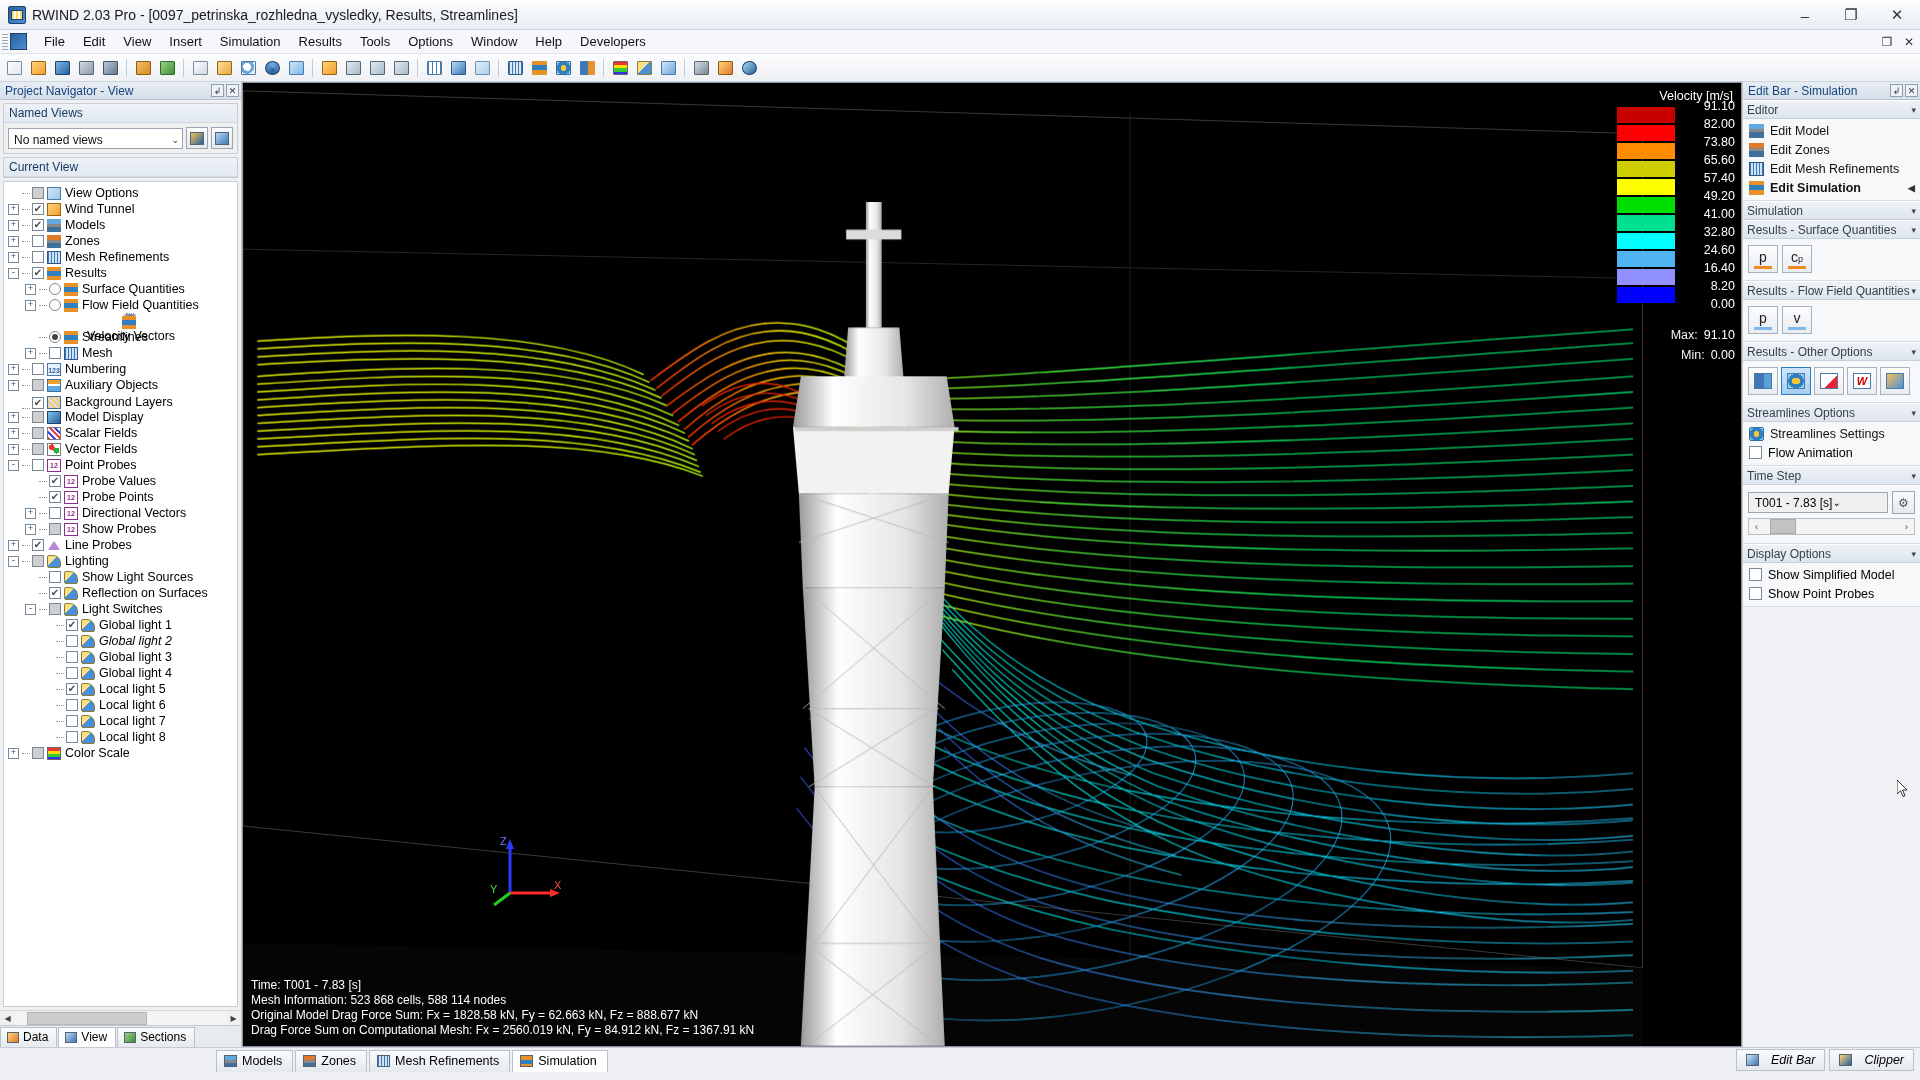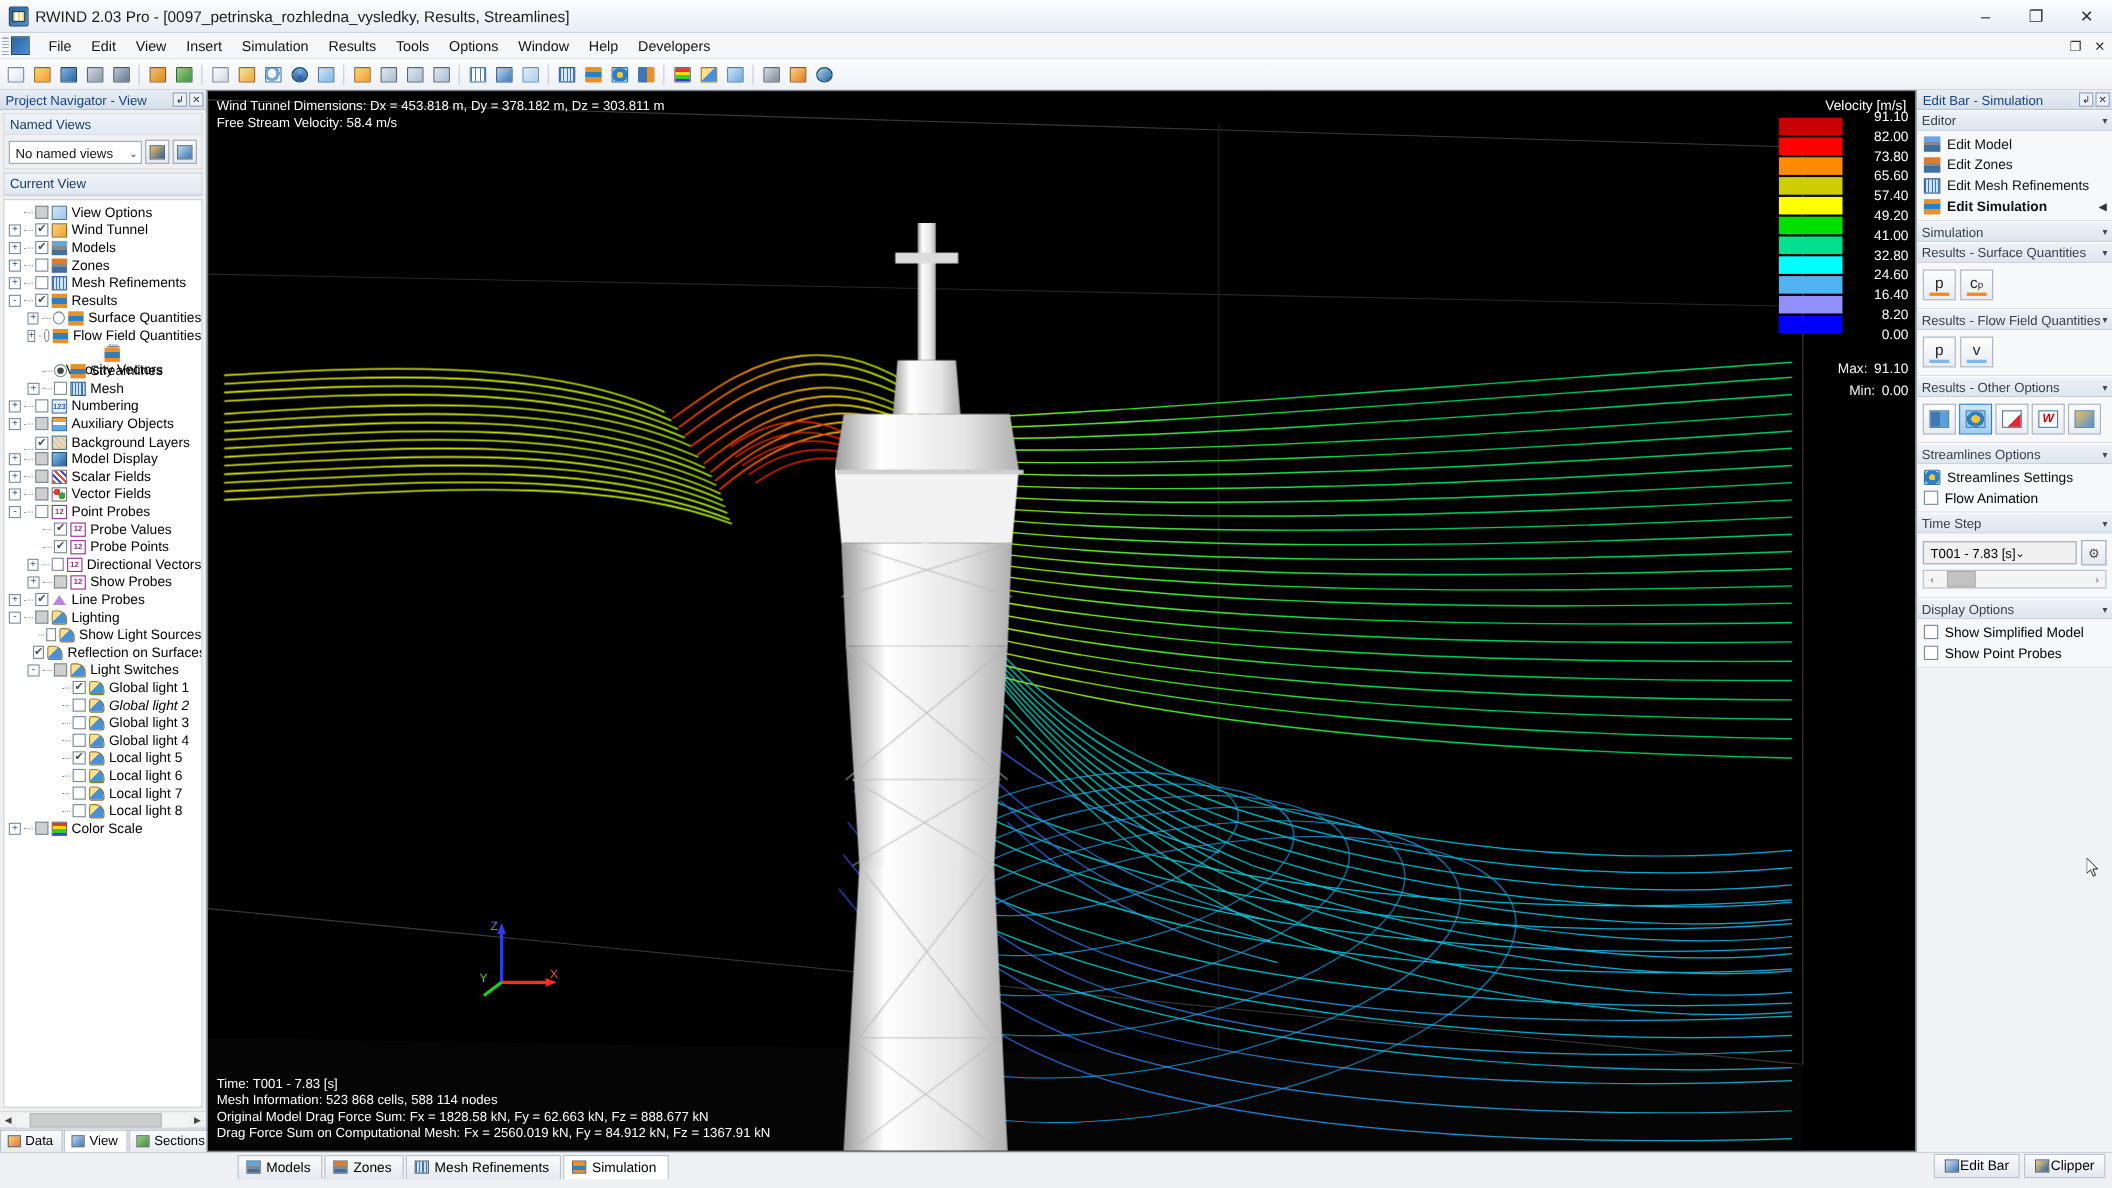--- a/index.html
+++ b/index.html
@@ -57,21 +57,21 @@
     border-bottom:1px solid #ccd3db; display:flex; align-items:center;
     padding-left: 2px; gap:0px;
   }
   .tb { width:22px; height:22px; margin:0 1px; border-radius:2px;
         display:flex;align-items:center;justify-content:center; }
   .tb i { display:block; width:15px; height:14px; border-radius:1px; }
   .tbsep { width:1px;height:18px;background:#c3cbd4;margin:0 4px; }
   
   #main { display:flex; height: calc(1080px - 30px - 24px - 28px - 33px); }
   
-  #leftpanel { width: 188px; background:#f0f0f0; border-right:1px solid #c5cbd3;
+  #leftpanel { width: 242px; background:#f0f0f0; border-right:1px solid #c5cbd3;
                display:flex; flex-direction:column; }
   .panel-cap {
     height:18px; background:linear-gradient(to bottom,#e8edf4,#d6dfea);
     border-bottom:1px solid #b9c3cf; display:flex;align-items:center;
     font-size:12px; color:#16457e; padding-left:5px; position:relative;
   }
   .panel-cap .caps { position:absolute; right:2px; display:flex;gap:2px; }
   .capbtn { width:13px;height:13px;border:1px solid #8fa0b4;background:#eef2f7;
             font-size:9px;display:flex;align-items:center;justify-content:center;color:#334; }
   .grpbox { margin:3px 3px 0 3px; border:1px solid #c8ced6; background:#fff; }
@@ -198,22 +198,22 @@
   .ts-slider .trk{flex:1;height:15px;position:relative;}
   .ts-slider .thmb{position:absolute;left:6px;top:0;width:26px;height:15px;background:#c2c2c2;border:1px solid #aaa;}
   
   #bottombar{height:33px;background:#eef0f3;border-top:1px solid #c5cbd3;display:flex;align-items:flex-start;}
   .btabs{display:flex;align-items:flex-end;height:24px;padding-left:216px;gap:2px;}
   .btab{display:flex;align-items:center;gap:5px;padding:3px 10px 4px 7px;font-size:12.5px;
         border:1px solid #b9c1ca;border-bottom:none;background:linear-gradient(to bottom,#fafbfc,#e4e9ef);}
   .btab.active{background:#fff;font-weight:normal;}
   .btab i{width:13px;height:12px;display:block;}
   .bright{margin-left:auto;display:flex;gap:4px;padding-right:6px;align-items:center;height:24px;}
-  .brbtn{display:flex;align-items:center;gap:1px;padding:3px 9px;font-size:12.5px;
-         border:1px solid #b9c1ca;background:linear-gradient(to bottom,#fafbfc,#e4e9ef);}
+  .brbtn{display:flex;align-items:center;gap:12px;padding:3px 9px;font-size:12.5px;
+         border:1px solid #b9c1ca;background:linear-gradient(to bottom,#fafbfc,#e4e9ef);font-style:italic;}
   .brbtn i{width:13px;height:12px;display:block;}
   
   #cursor{position:absolute;left:1897px;top:780px;width:12px;height:18px;z-index:50;}
 </style>
 </head>
 <body>
 
 <div id="titlebar">
   <div class="app-icon">
       <span></span>
@@ -825,24 +825,20 @@
           <path d="M580 720 L700 880 M700 720 L580 880 M572 880 L708 880"></path>
           <path d="M572 880 L706 985 M706 880 L572 985"></path>
           <path d="M568 516 L712 640 M712 516 L568 640 M574 640 L706 640"></path>
           <path d="M574 640 L702 720 M702 640 L574 720"></path>
           <path d="M564 420 L716 470 M716 420 L564 470"></path>
         </g>
         <rect x="560" y="352" width="166" height="4" fill="#cfcfcf"></rect>
       </g>
     </svg>
 
-    <div id="vpinfo-top">
-      <div>Wind Tunnel Dimensions: Dx = 453.818 m, Dy = 378.182 m, Dz = 303.811 m</div>
-      <div>Free Stream Velocity: 58.4 m/s</div>
-    </div>
 
     <div id="vpinfo-bottom">
       <div>Time: T001 - 7.83 [s]</div>
       <div>Mesh Information: 523 868 cells, 588 114 nodes</div>
       <div>Original Model Drag Force Sum: Fx = 1828.58 kN, Fy = 62.663 kN, Fz = 888.677 kN</div>
       <div>Drag Force Sum on Computational Mesh: Fx = 2560.019 kN, Fy = 84.912 kN, Fz = 1367.91 kN</div>
     </div>
 
     <svg id="triad" viewBox="0 0 80 80">
       <line x1="22" y1="62" x2="22" y2="16" stroke="#2a3bff" stroke-width="3"></line>

